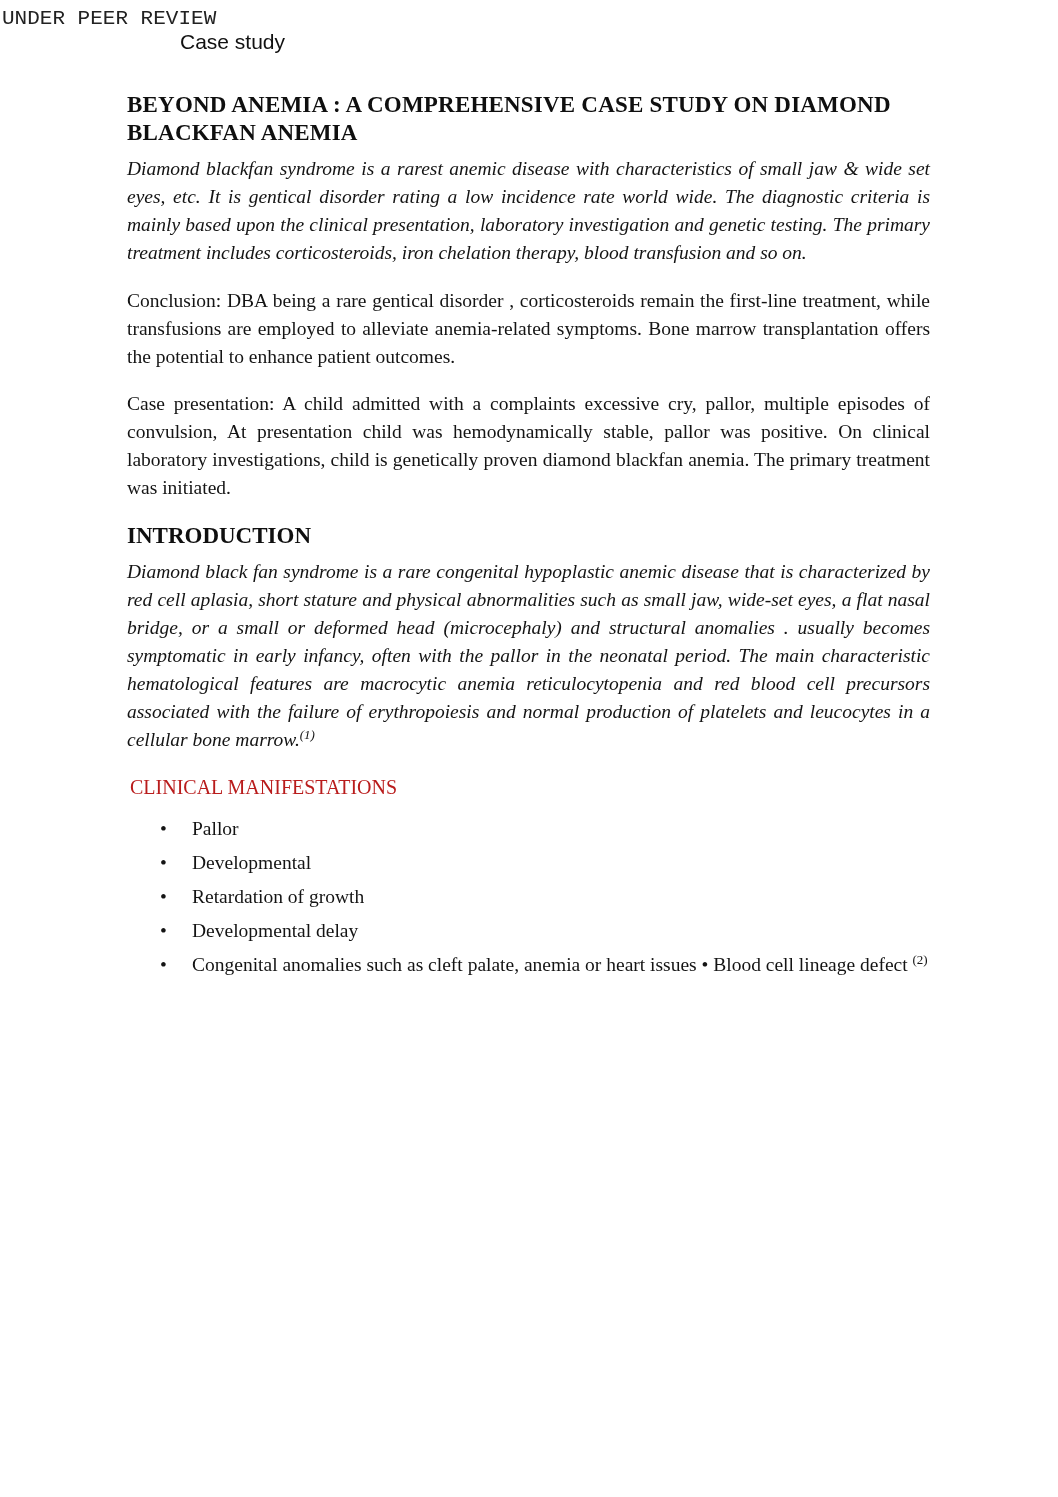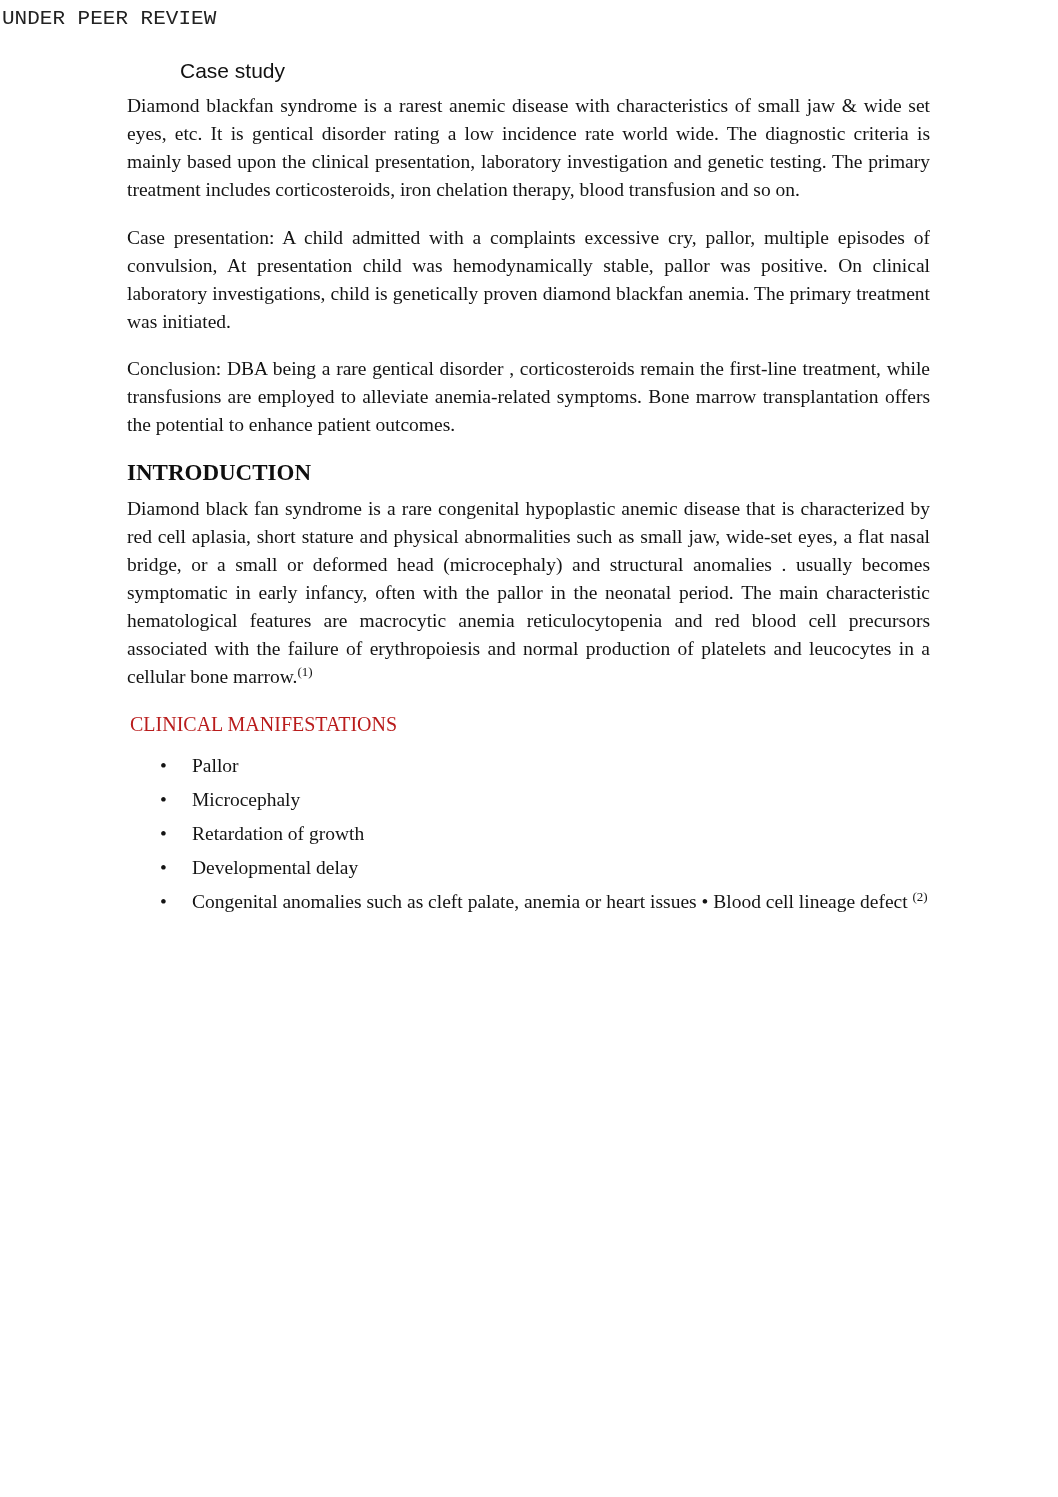--- a/index.html
+++ b/index.html
@@ -22,21 +22,21 @@
     left: 2px;
     font-family: "Liberation Mono", "DejaVu Sans Mono", monospace;
     font-size: 21px;
     color: #222222;
     white-space: pre;
   }
   .content {
     padding: 0 128px 0 127px;
   }
   .doc-type {
-    margin-top: 58px;
+    margin-top: 29px;
     margin-left: 53px;
     font-family: "Liberation Sans", sans-serif;
     font-size: 21px;
     line-height: 26px;
     color: #111111;
   }
   .paper-title {
     margin-top: 36px;
     font-weight: bold;
     font-size: 23px;
@@ -51,21 +51,21 @@
     color: #0f0f0f;
   }
   .heading-abstract { margin-top: 230px; }
   .heading-introduction { margin-top: 18px; }
   .para {
     font-size: 19.5px;
     line-height: 28px;
     text-align: justify;
     color: #141414;
   }
-  .para-first { margin-top: 8px; }
+  .para-first { margin-top: 8px; font-style: italic; }
   .para-next { margin-top: 14px; }
   .sub-heading {
     margin-top: 13px;
     padding-left: 3px;
     font-size: 20px;
     line-height: 28px;
     color: #b91c1c;
   }
   .bullet-list {
     margin-top: 14px;
@@ -94,44 +94,45 @@
 <body>
 
 <div class="page">
 
   <div class="watermark">UNDER PEER REVIEW</div>
 
   <div class="content">
 
     <div class="doc-type">Case study</div>
 
+    <div class="paper-title">BEYOND ANEMIA : A COMPREHENSIVE CASE STUDY ON DIAMOND BLACKFAN ANEMIA</div>
 
 
     <p class="para para-first">Diamond blackfan syndrome is a rarest anemic disease with characteristics of small jaw &amp; wide set eyes, etc. It is gentical disorder rating a low incidence rate world wide. The diagnostic criteria is mainly based upon the clinical presentation, laboratory investigation and genetic testing. The primary treatment includes corticosteroids, iron chelation therapy, blood transfusion and so on.</p>
 
+    <p class="para para-next">Conclusion: DBA being a rare gentical disorder , corticosteroids remain the first-line treatment, while transfusions are employed to alleviate anemia-related symptoms. Bone marrow transplantation offers the potential to enhance patient outcomes.</p>
+
     <p class="para para-next">Case presentation: A child admitted with a complaints excessive cry, pallor, multiple episodes of convulsion, At presentation child was hemodynamically stable, pallor was positive. On clinical laboratory investigations, child is genetically proven diamond blackfan anemia. The primary treatment was initiated.</p>
-
-    <p class="para para-next">Conclusion: DBA being a rare gentical disorder , corticosteroids remain the first-line treatment, while transfusions are employed to alleviate anemia-related symptoms. Bone marrow transplantation offers the potential to enhance patient outcomes.</p>
 
     <div class="section-heading heading-introduction">INTRODUCTION</div>
 
     <p class="para para-first"><span>Diamond black fan syndrome is a rare congenital hypoplastic anemic disease that is characterized by red cell aplasia, short stature and physical abnormalities such as small jaw, wide-set eyes, a flat nasal bridge, or a small or deformed head (microcephaly) and structural anomalies . usually becomes symptomatic in early infancy, often with the pallor in the neonatal period. The main characteristic hematological features are macrocytic anemia reticulocytopenia and red blood cell precursors associated with the failure of  erythropoiesis and normal production of platelets and leucocytes in a cellular bone marrow.</span><sup class="cite">(1)</sup></p>
 
     <div class="sub-heading">CLINICAL MANIFESTATIONS</div>
 
     <div class="bullet-list">
 
       <div class="bullet-item">
         <span class="bullet-marker">•</span>
         <span>Pallor</span>
       </div>
 
       <div class="bullet-item">
         <span class="bullet-marker">•</span>
-        <span>Microcephaly</span>
+        <span>Developmental</span>
       </div>
 
       <div class="bullet-item">
         <span class="bullet-marker">•</span>
         <span>Retardation of growth</span>
       </div>
 
       <div class="bullet-item">
         <span class="bullet-marker">•</span>
         <span>Developmental delay</span>

